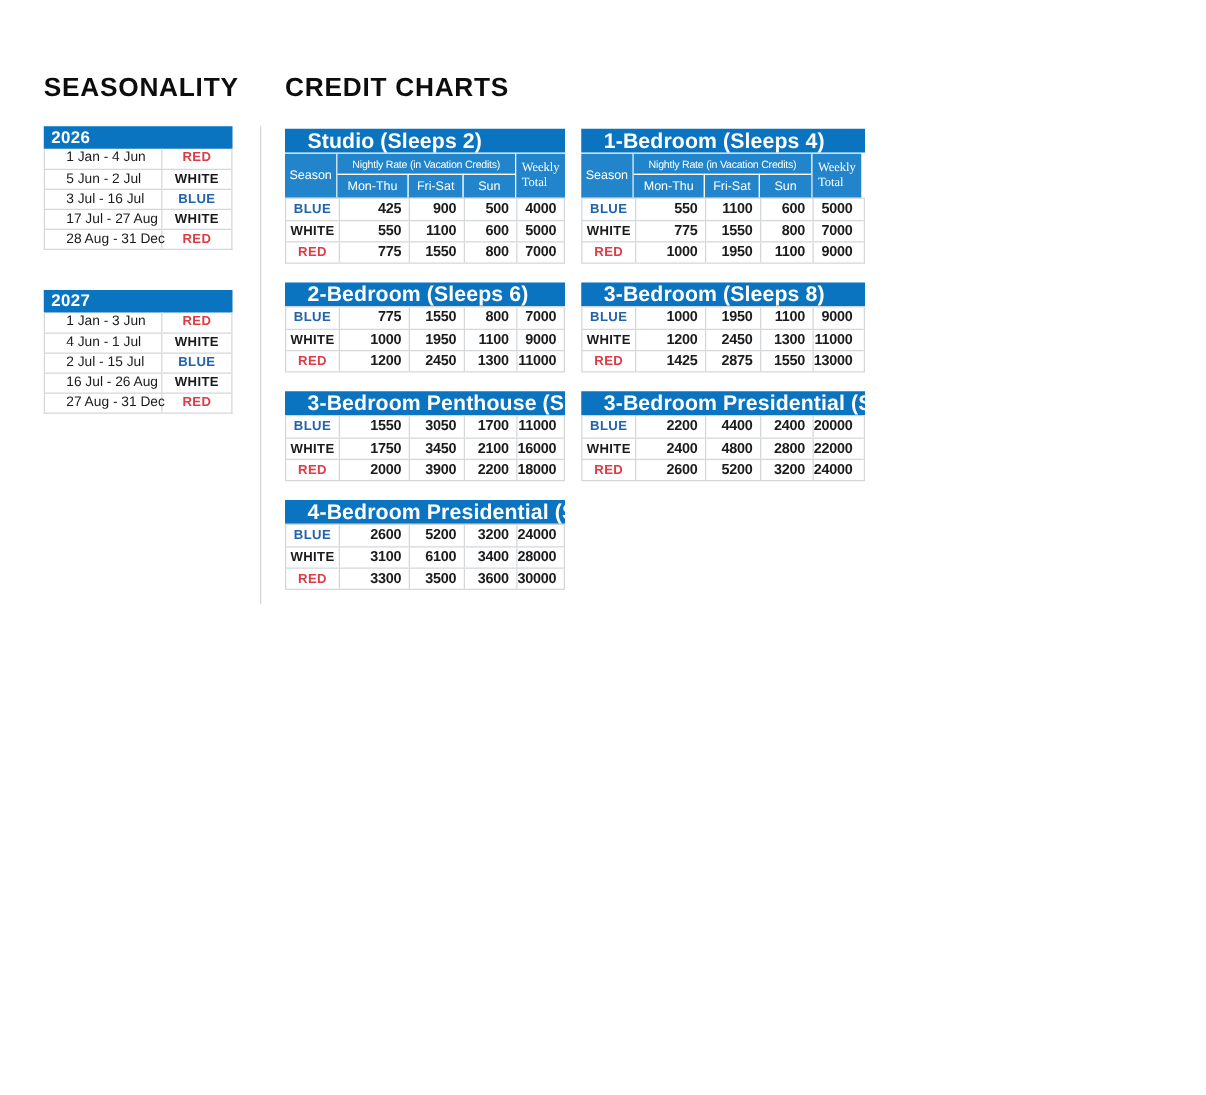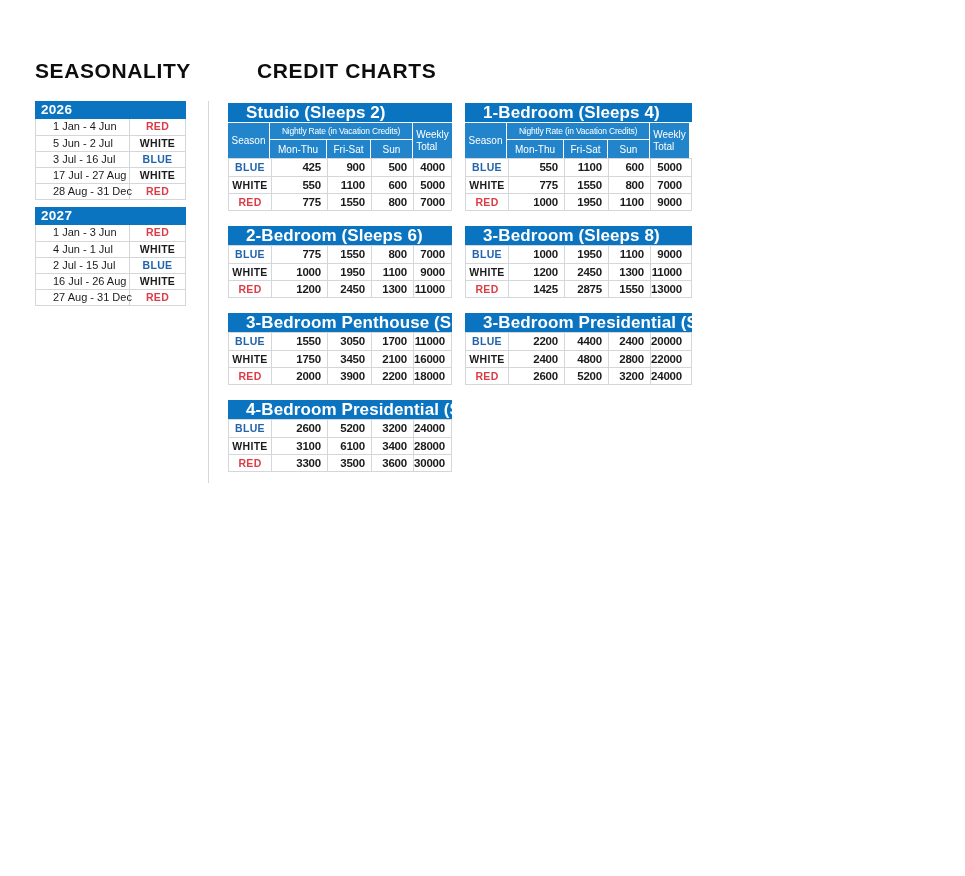--- a/index.html
+++ b/index.html
@@ -11,39 +11,39 @@
     --line:#d4d7da;
     --heading:#0d0d0d;
   }
   *{margin:0;padding:0;box-sizing:border-box;}
   html,body{background:#ffffff;}
   body{font-family:"Liberation Sans", sans-serif;}
   .page{position:relative;width:965px;height:876px;background:#fff;overflow:hidden;}
 
   .heading{position:absolute;top:59px;font-size:21px;font-weight:bold;letter-spacing:0.6px;color:var(--heading);}
   .seas-h{left:35px;}
-  .credit-h{left:228px;margin-left:29px;}
-
-  .seas-col{position:absolute;left:35px;top:101px;width:151px;display:flex;flex-direction:column;gap:7px;}
+  .credit-h{left:228px;}
+
+  .seas-col{position:absolute;left:35px;top:101px;width:151px;display:flex;flex-direction:column;gap:32px;}
   .divider-v{position:absolute;left:208px;top:101px;width:1px;height:382px;background:var(--line);}
 
   .seas-year{height:18px;background:var(--header-blue);color:#fff;font-weight:bold;font-size:13.5px;line-height:18px;padding-left:6px;letter-spacing:0.3px;}
   .seas-body{border:1px solid var(--line);border-top:none;}
   .seas-row{display:grid;grid-template-columns:94px 1fr;height:16px;}
   .seas-row + .seas-row{border-top:1px solid var(--line);}
   .seas-date{padding-left:5px;font-size:11px;line-height:15px;color:var(--ink);border-right:1px solid var(--line);white-space:nowrap;margin-left:12px;}
   .seas-season{text-align:center;font-size:10.5px;font-weight:bold;line-height:15px;letter-spacing:0.3px;}
 
   .credit-grid{position:absolute;left:228px;top:103px;display:grid;grid-template-columns:224px 227px;column-gap:13px;row-gap:15px;align-items:start;}
   .ct-title{height:19px;background:var(--header-blue);color:#fff;font-weight:bold;font-size:17px;line-height:19px;padding-left:18px;letter-spacing:0.1px;white-space:nowrap;}
   .ct-head{display:grid;grid-template-columns:42px 56px 44px 42px 40px;grid-template-rows:16px 19px;margin-top:1px;}
   .hc{background:var(--subheader-blue);color:#fff;display:flex;align-items:center;justify-content:center;}
   .h-season{grid-area:1/1/3/2;font-size:10px;border-right:1px solid #fff;}
   .h-nightly{grid-area:1/2/2/5;font-size:8.5px;letter-spacing:-0.2px;white-space:nowrap;overflow:hidden;}
-  .h-weekly{grid-area:1/5/3/6;font-size:10px;line-height:1.15;border-left:1px solid #fff;padding:0 18px;}
+  .h-weekly{grid-area:1/5/3/6;font-size:10px;line-height:1.15;border-left:1px solid #fff;padding:0 18px;font-family:Liberation Serif, serif;}
   .h-day{border-top:1px solid #fff;font-size:10px;}
   .h-day0{grid-area:2/2/3/3;}
   .h-day1{grid-area:2/3/3/4;border-left:1px solid #fff;}
   .h-day2{grid-area:2/4/3/5;border-left:1px solid #fff;}
 
   .ct-body{border:1px solid var(--line);margin-top:0px;}
   .ct-row{display:grid;grid-template-columns:42px 56px 44px 42px 38px;height:17px;}
   .ct-row + .ct-row{border-top:1px solid var(--line);}
   .ct-cell{font-size:11.5px;line-height:16px;color:var(--ink);}
   .ct-cell + .ct-cell{border-left:1px solid var(--line);}

